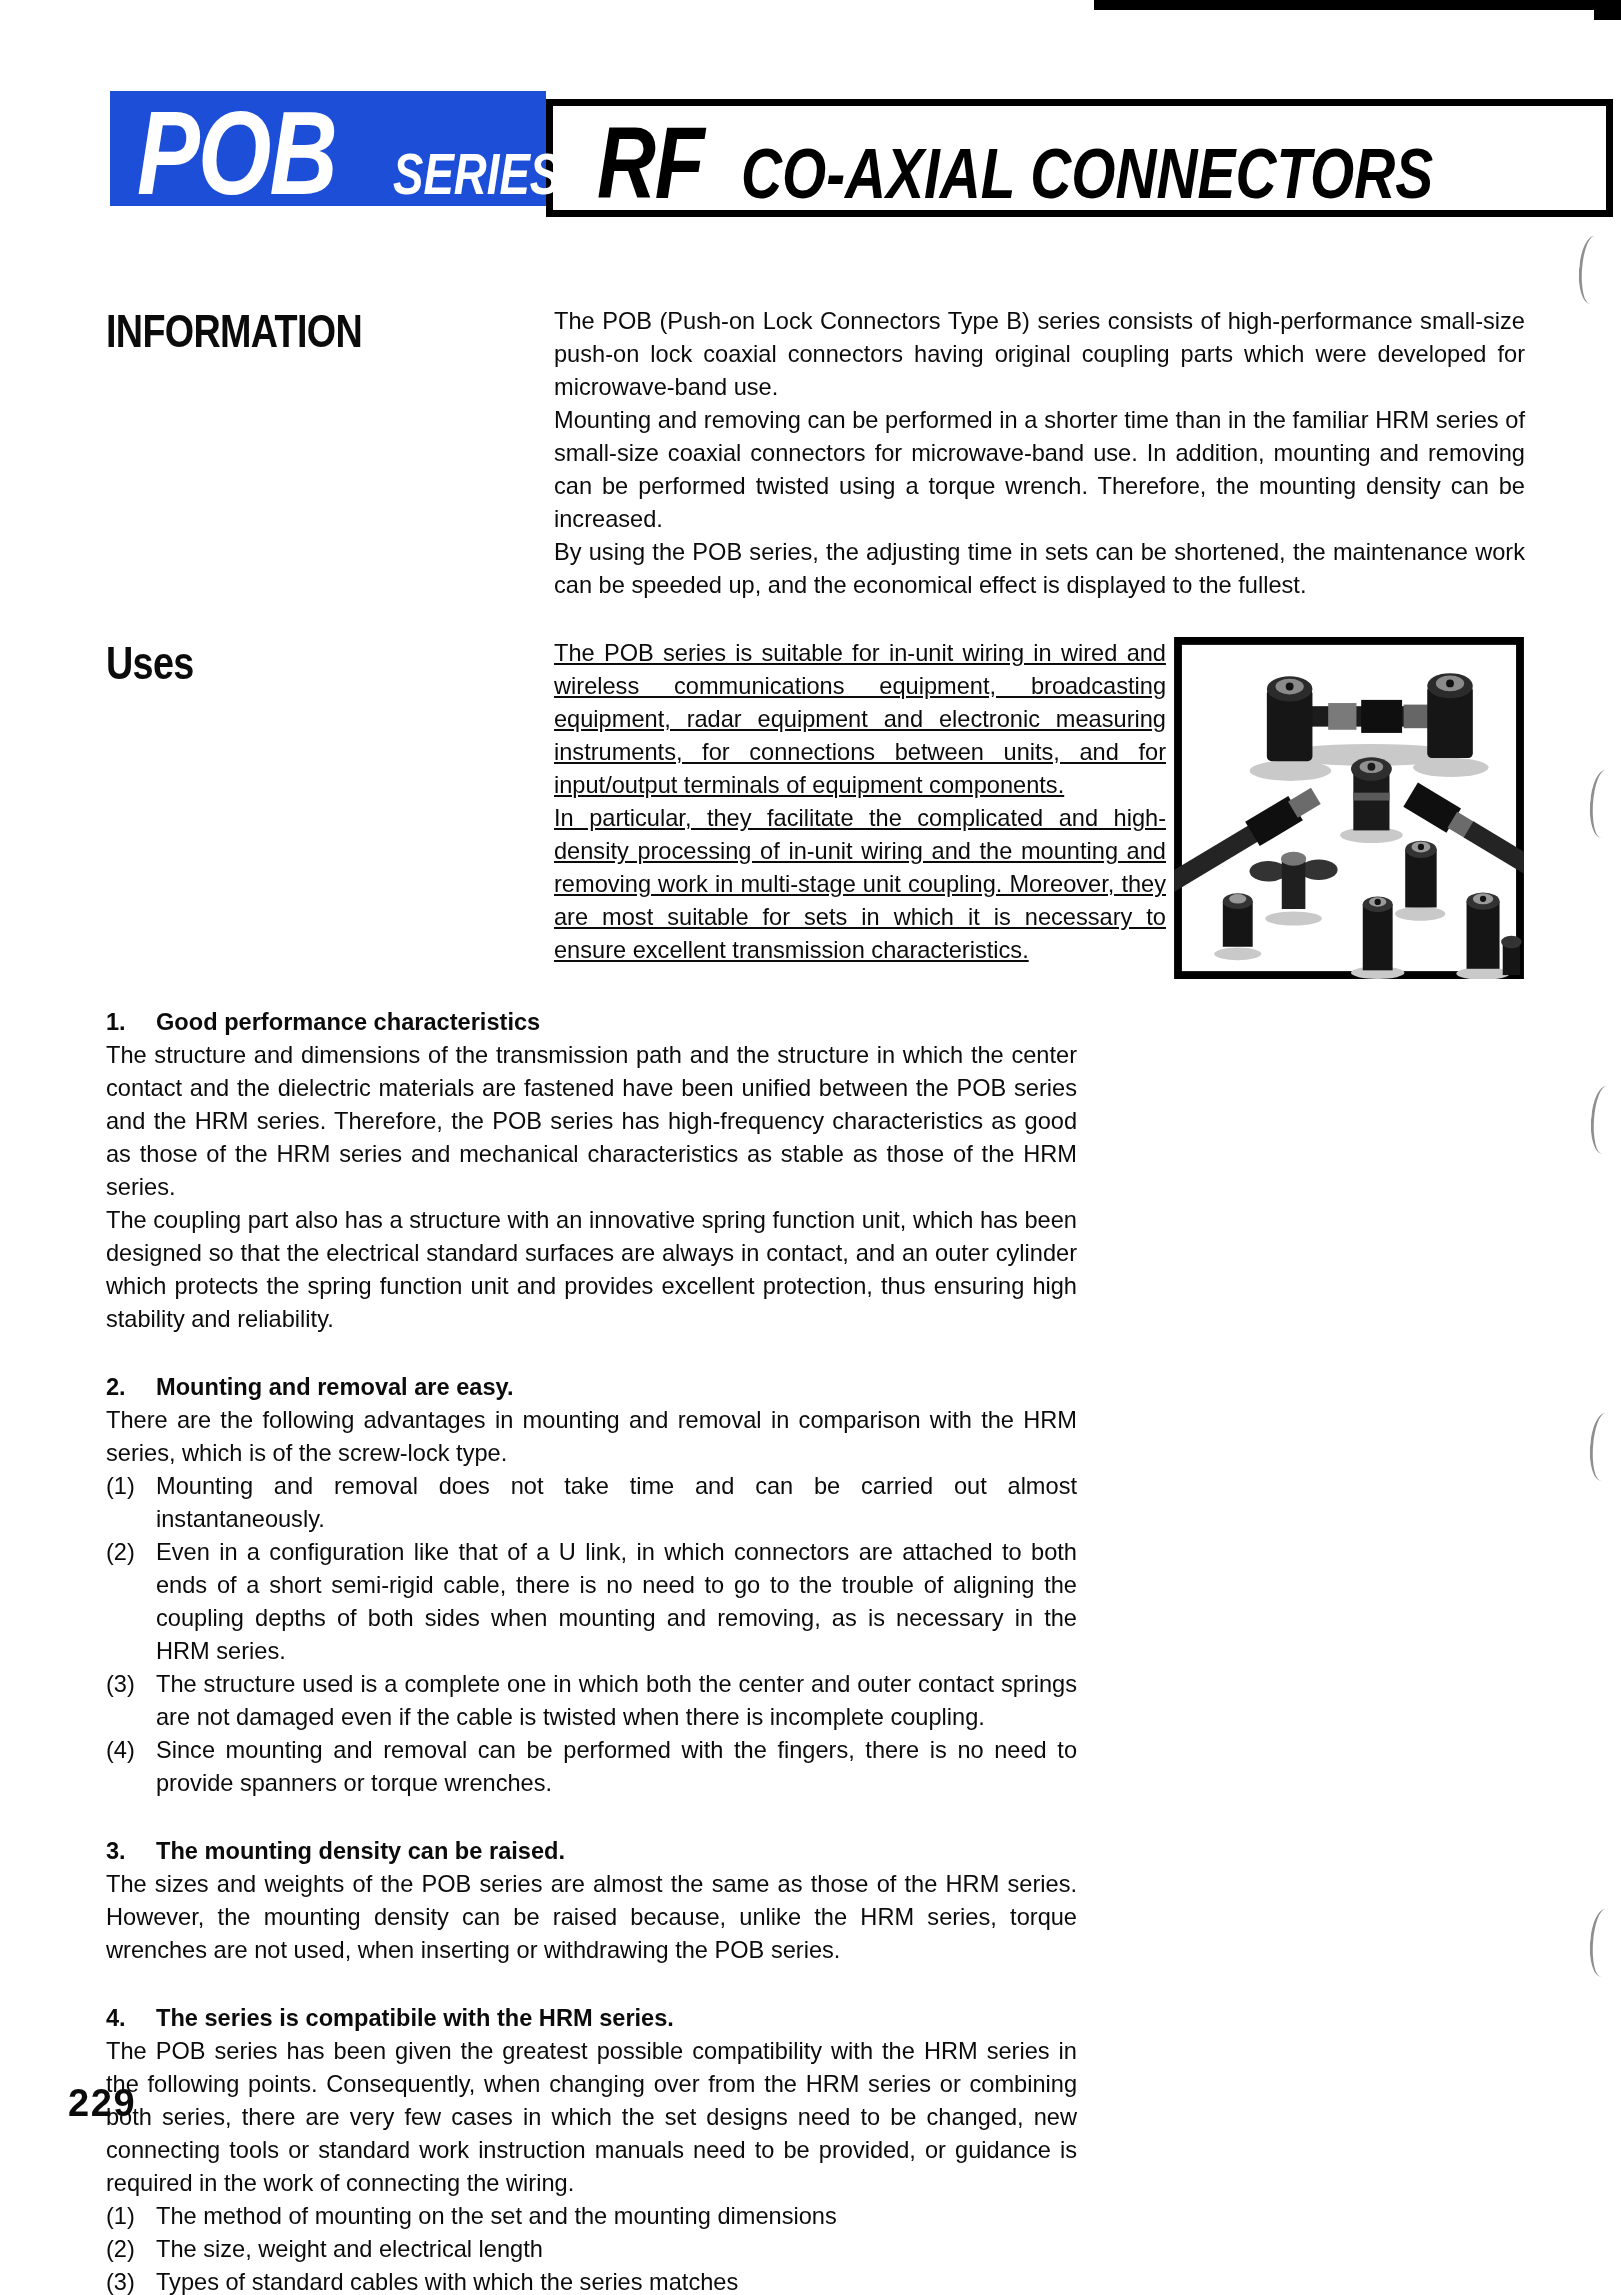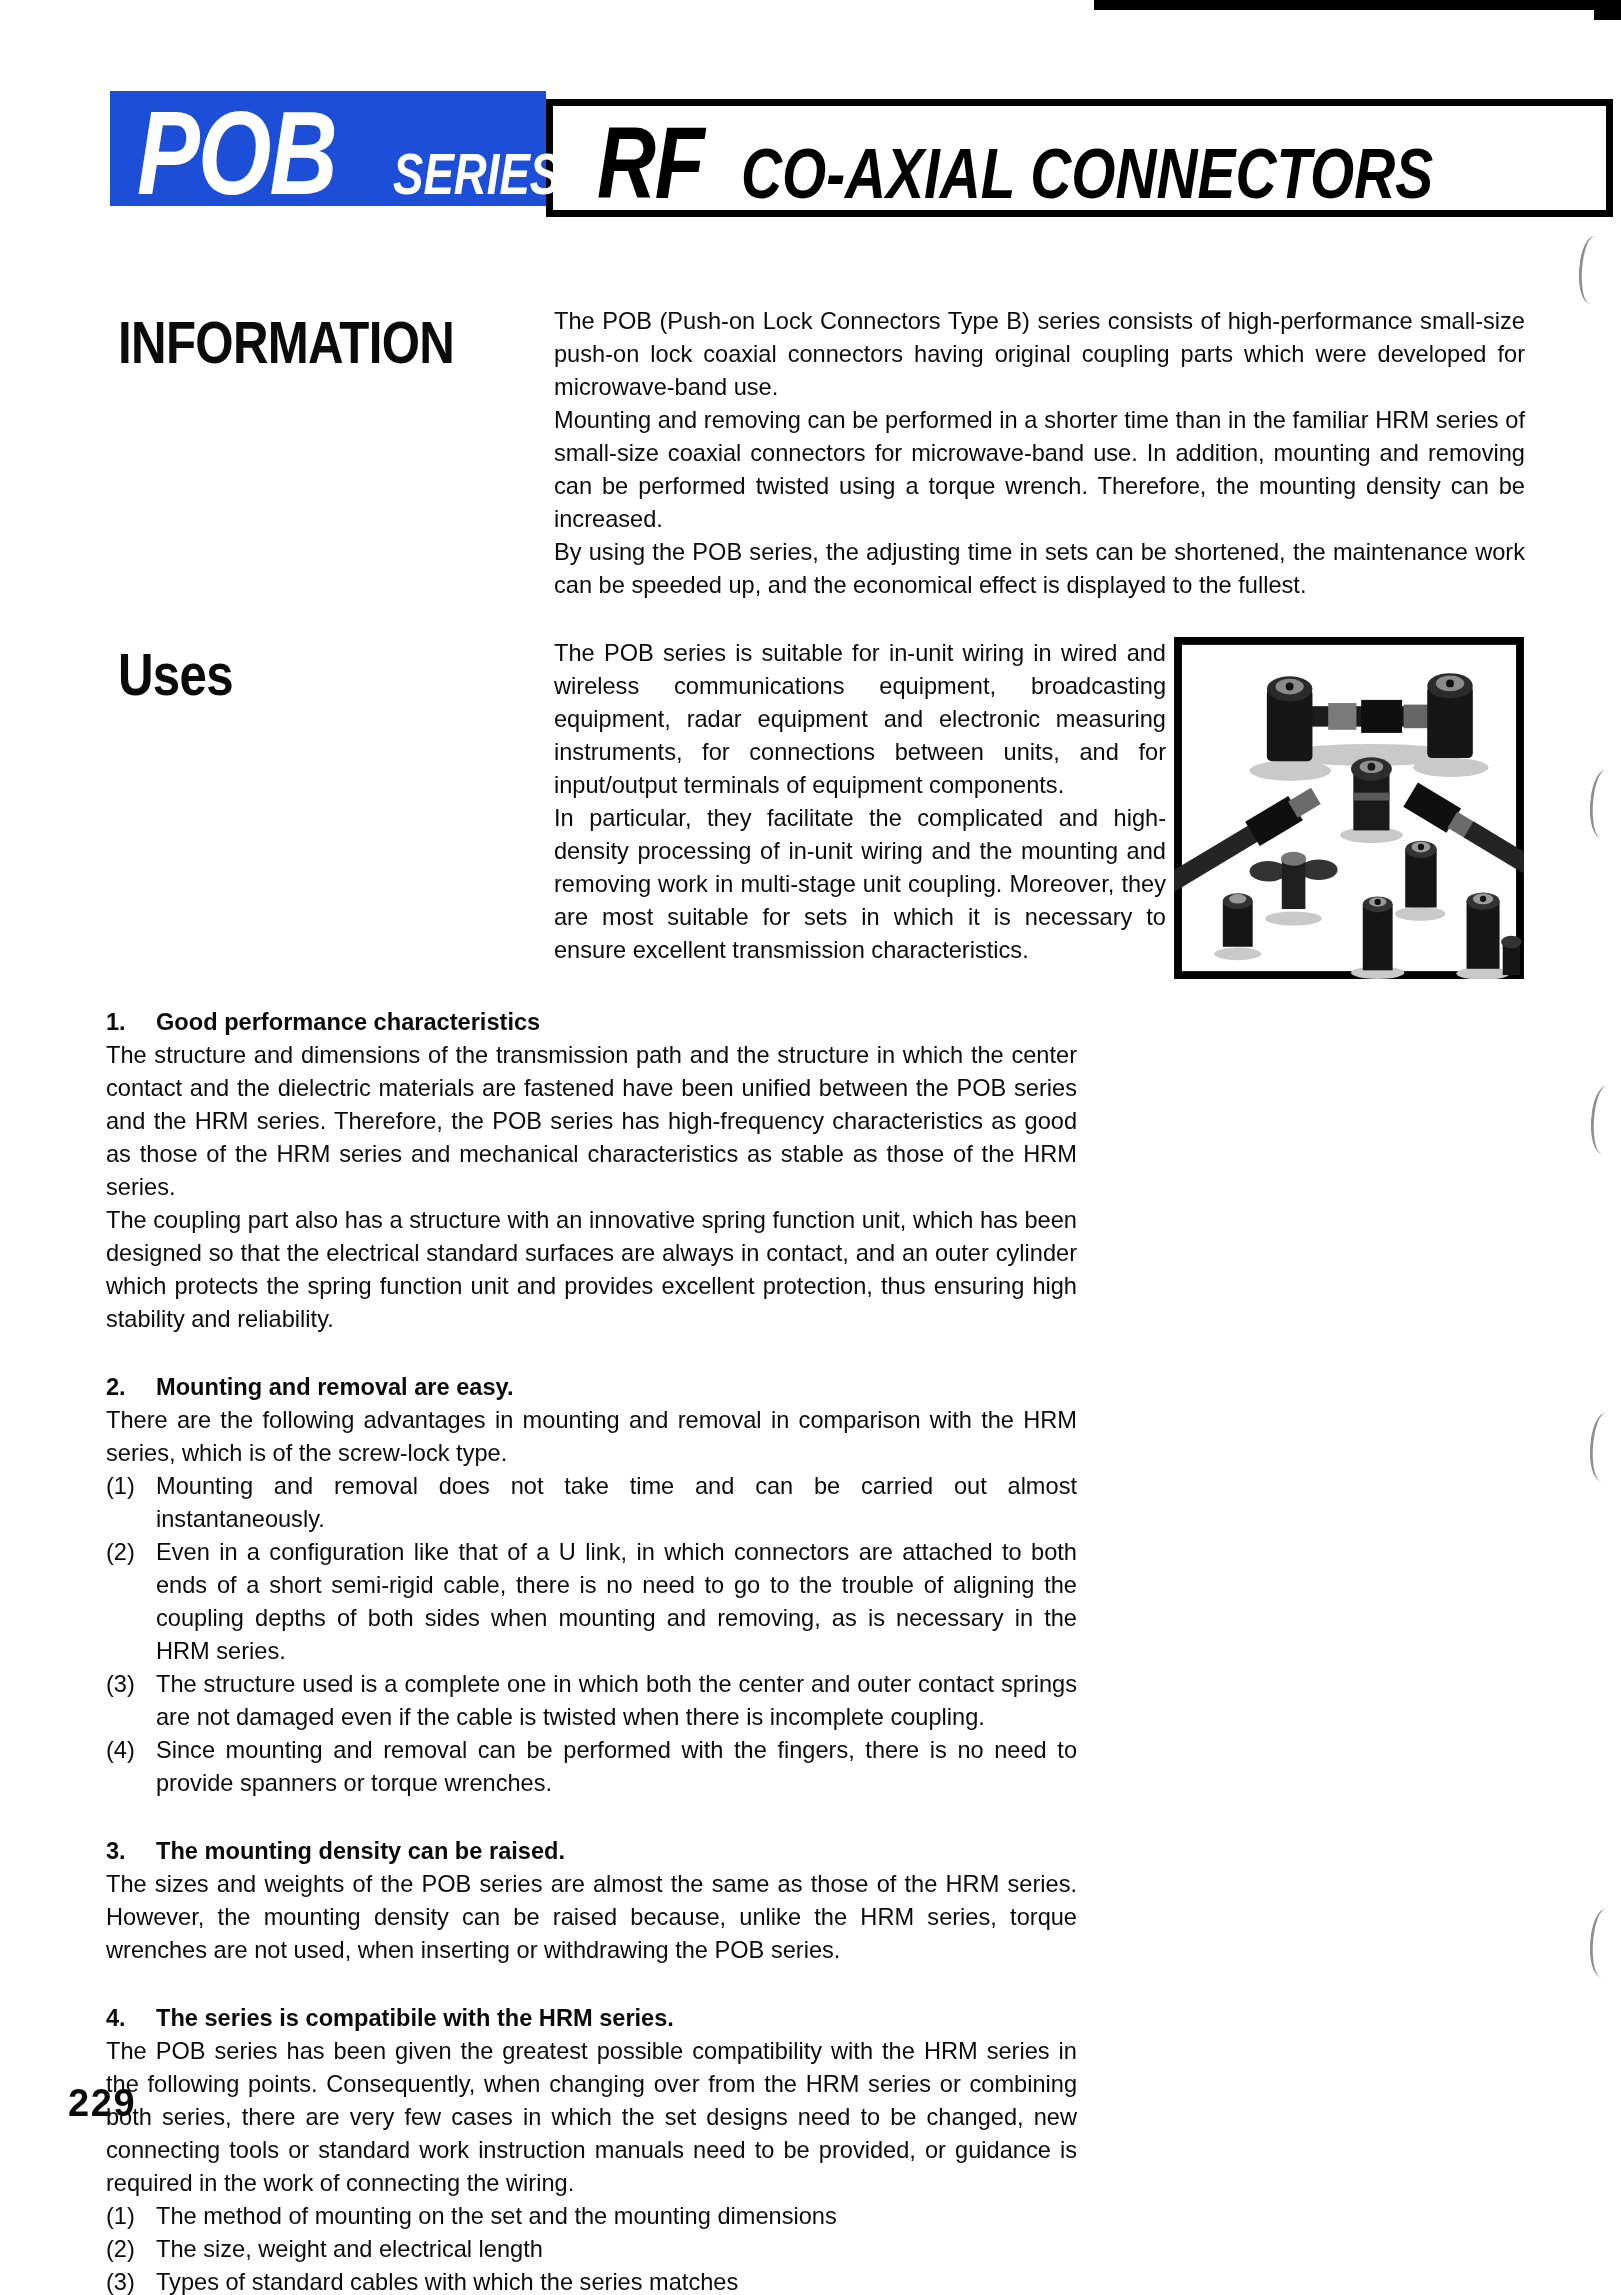--- a/index.html
+++ b/index.html
@@ -50,27 +50,27 @@
   .rf-text{font-size:102px;line-height:77px;letter-spacing:-1.6px;}
   .coaxial-text{font-size:71px;line-height:57px;margin-left:11px;letter-spacing:0px;}
   
   .content{
     position:absolute;left:106px;top:305px;width:1419px;
   }
   .row{display:flex;align-items:flex-start;}
   .left-col{width:448px;flex:none;box-sizing:border-box;}
   .right-col{width:971px;flex:none;box-sizing:border-box;}
   h2{
-    margin:12px;font-size:60px;font-weight:bold;line-height:52px;letter-spacing:-0.8px;
+    margin:0;font-size:46px;font-weight:bold;line-height:52px;letter-spacing:-0.8px;
   }
   .heading-scale{display:inline-block;transform:scaleX(0.82);transform-origin:left top;white-space:nowrap;}
   .body-p{
     margin:0;font-size:23.6px;line-height:33px;text-align:justify;
   }
-  .uses-flex{display:flex;gap:8px;}
+  .uses-flex{display:flex;gap:8px;text-decoration:underline;}
   .uses-text{width:612px;flex:none;}
   .photo-frame{
     width:350px;height:342px;flex:none;margin:0;
   }
   .feature{margin-top:35px;}
   .feature:first-child{margin-top:0;}
   .feat-head{
     margin:0;font-size:23.6px;line-height:33px;font-weight:bold;text-align:left;
   }
   .feat-num{display:inline-block;width:50px;}

